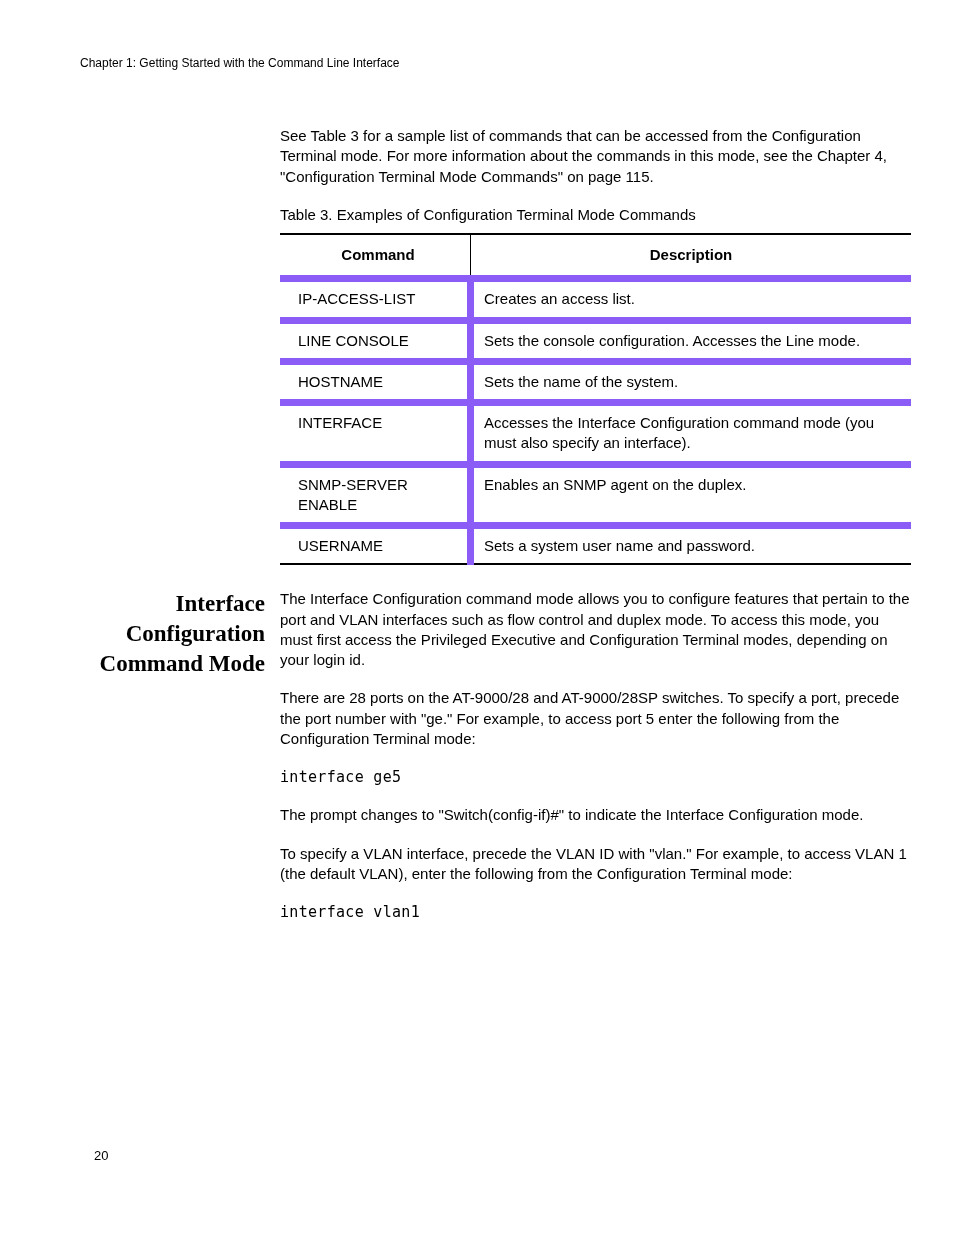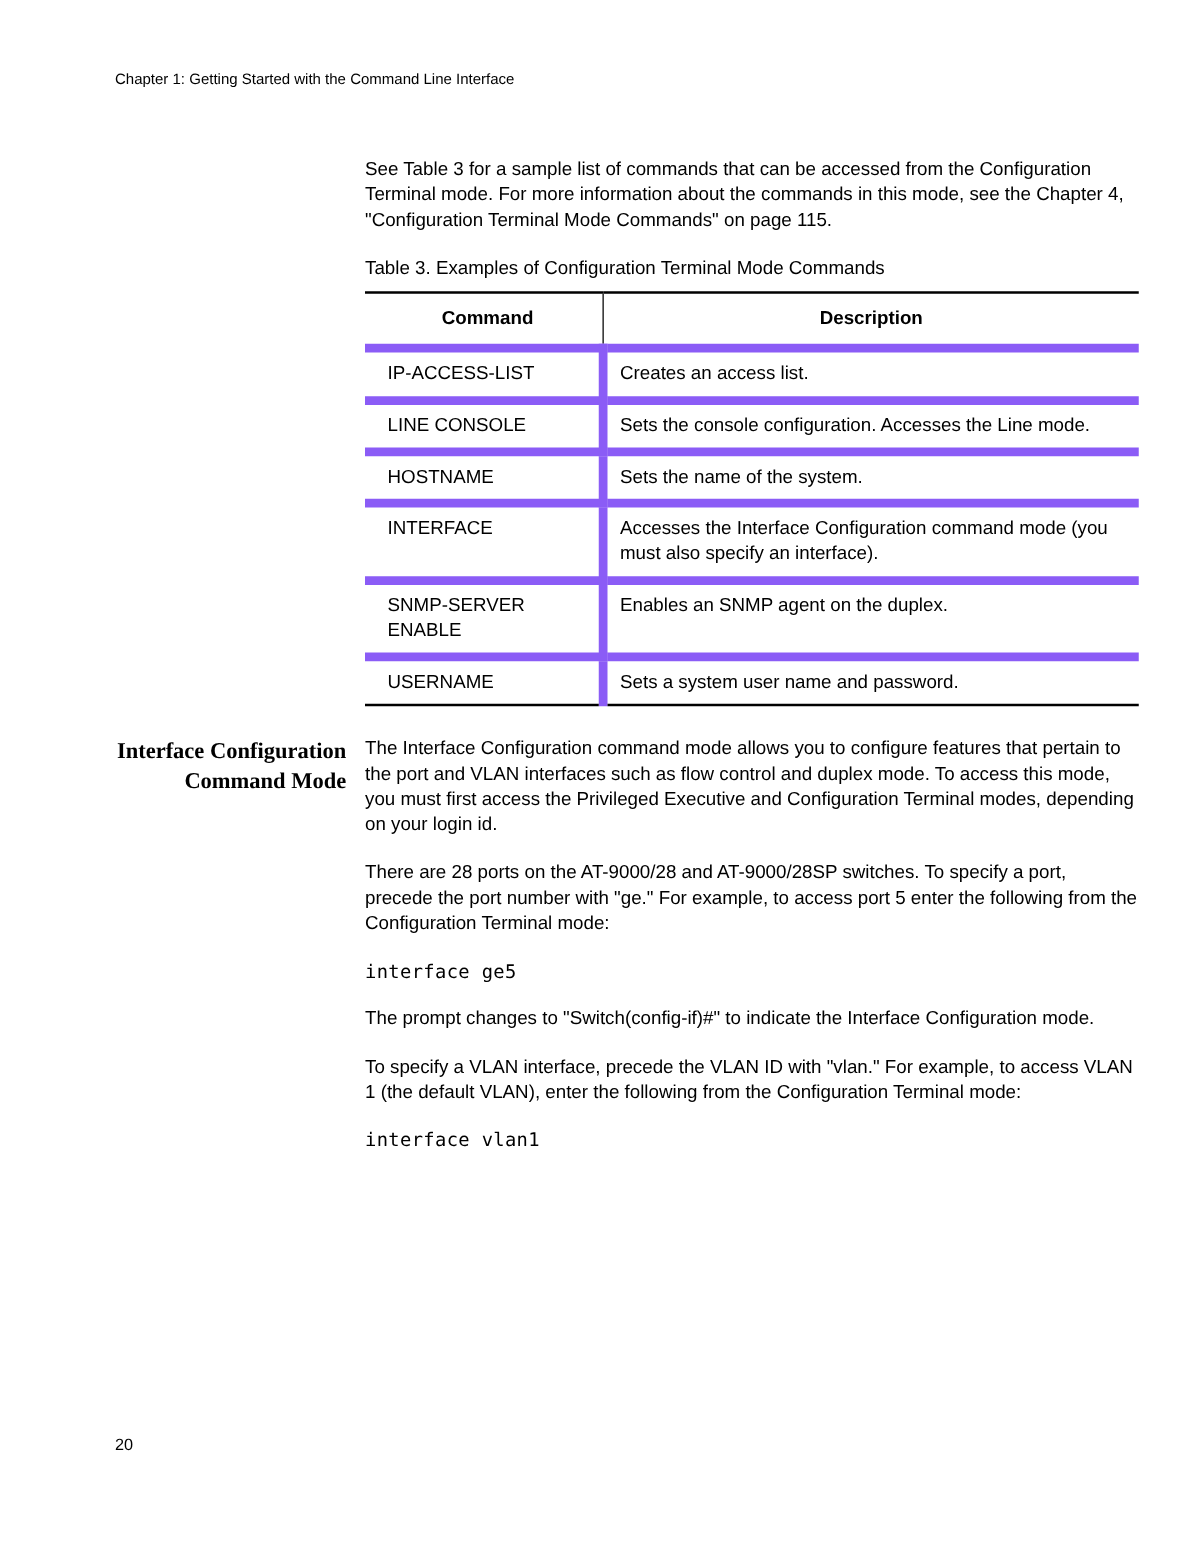--- a/index.html
+++ b/index.html
@@ -10,21 +10,20 @@
       line-height: 1.35;
       color: #000;
       background: #fff;
       width: 954px;
     }
     .page {
       padding: 55px 43px 55px 80px;
       box-sizing: border-box;
       min-height: 1235px;
       position: relative;
-      margin-left: 12px;
     }
     .chapter-header {
       font-size: 12px;
       margin-bottom: 55px;
     }
     .content-area {
       display: flex;
     }
     .left-margin {
       width: 200px;
@@ -75,38 +74,38 @@
       padding-left: 18px;
     }
     table tbody td:last-child {
       border-right: none;
     }
     table tbody tr:last-child td {
       border-bottom: 2px solid #000;
     }
     .section-heading {
       font-family: "Times New Roman", Times, serif;
-      font-size: 18px;
+      font-size: 23px;
       font-weight: bold;
       text-align: right;
       line-height: 1.3;
     }
     .body-para {
       margin-bottom: 18px;
     }
     .code-line {
       font-family: "Lucida Console", Monaco, monospace;
       font-size: 15px;
       margin-bottom: 18px;
       letter-spacing: 0.3px;
     }
     .page-number {
       position: absolute;
       bottom: 70px;
-      left: 80px;
+      left: 94px;
       font-size: 13px;
     }
   </style>
 </head>
 <body>
 
 <div class="page">
 
   <div class="chapter-header">Chapter 1: Getting Started with the Command Line Interface</div>
 

